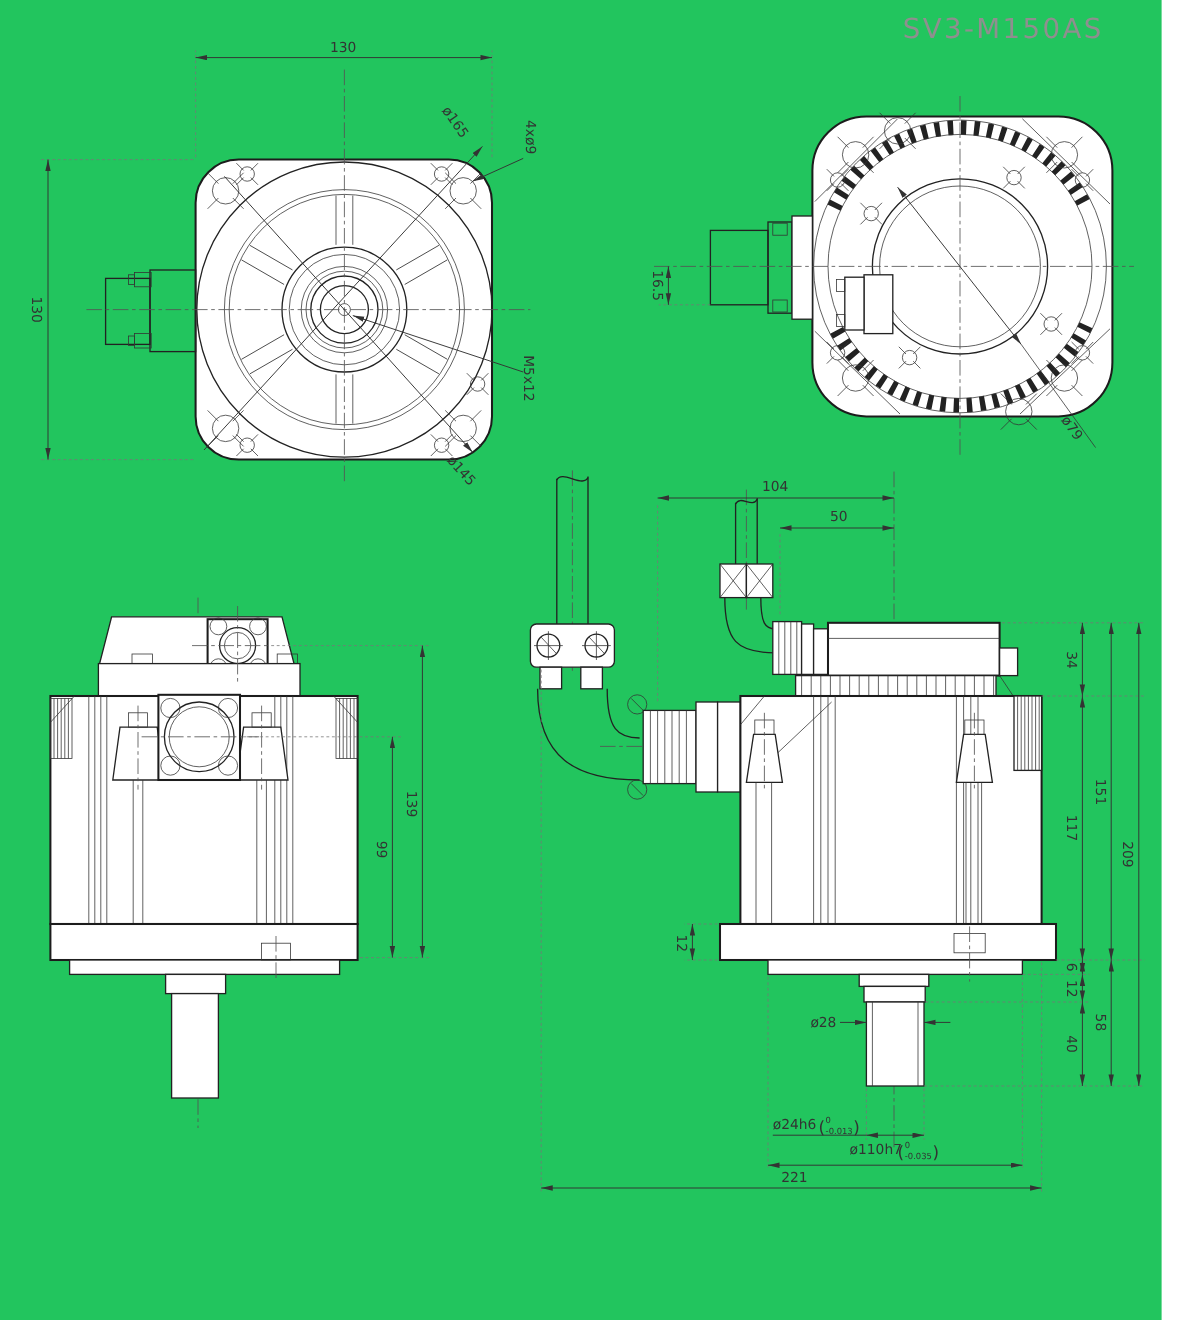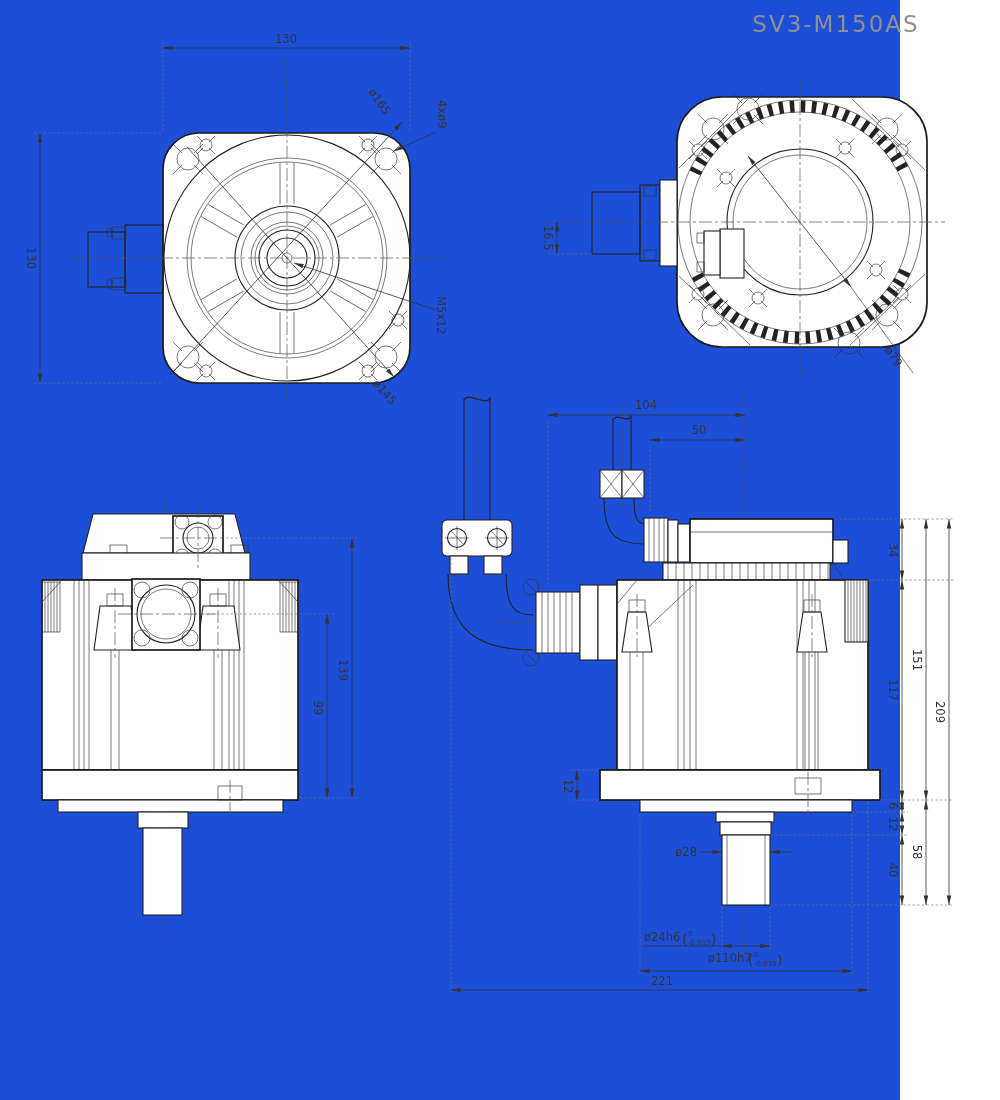--- a/index.html
+++ b/index.html
@@ -1,16 +1,16 @@
 <!DOCTYPE html>
 <html><head>
 <meta charset="utf-8">
 <style>
   html,body { margin:0; padding:0; background:#fff; }
-  .page { width:900px; height:1100px; position:relative; background:#1d4ed8; }
+  .page { width:968px; height:1100px; position:relative; background:#22c55e; }
   .ln  { stroke:#222; stroke-width:1.1; fill:none; }
   .lnw { stroke:#222; stroke-width:1.1; fill:#fff; }
   .ln2w{ stroke:#1c1c1c; stroke-width:1.7; fill:#fff; }
   .lt  { stroke:#333; stroke-width:0.65; fill:none; }
   .cl  { stroke:#555; stroke-width:0.7; fill:none; stroke-dasharray:13 3 3 3; }
   .xl  { stroke:#777; stroke-width:0.65; fill:none; stroke-dasharray:2.4 2.2; }
   .dl  { stroke:#333; stroke-width:0.8; fill:none; }
   .teeth { stroke:#222; stroke-width:12; fill:none; stroke-dasharray:4.5 6.5; }
   text.dim { font:11.5px "DejaVu Sans", sans-serif; fill:#333; }
   text.tol { font:7px "DejaVu Sans", sans-serif; fill:#333; }

